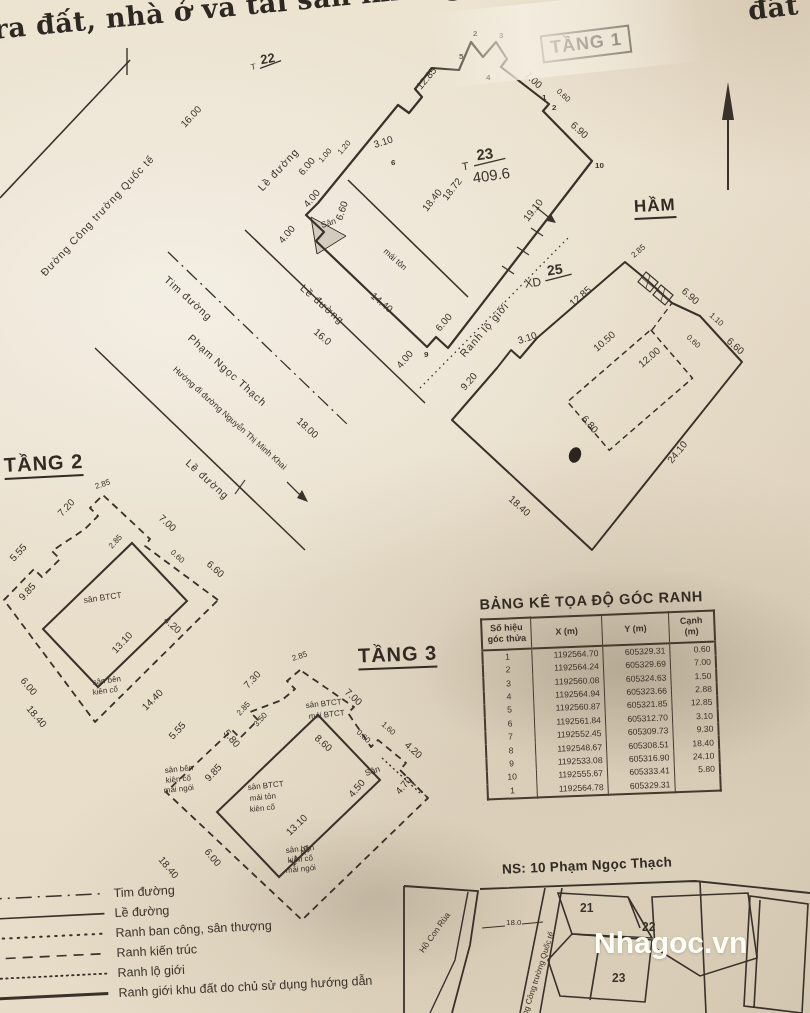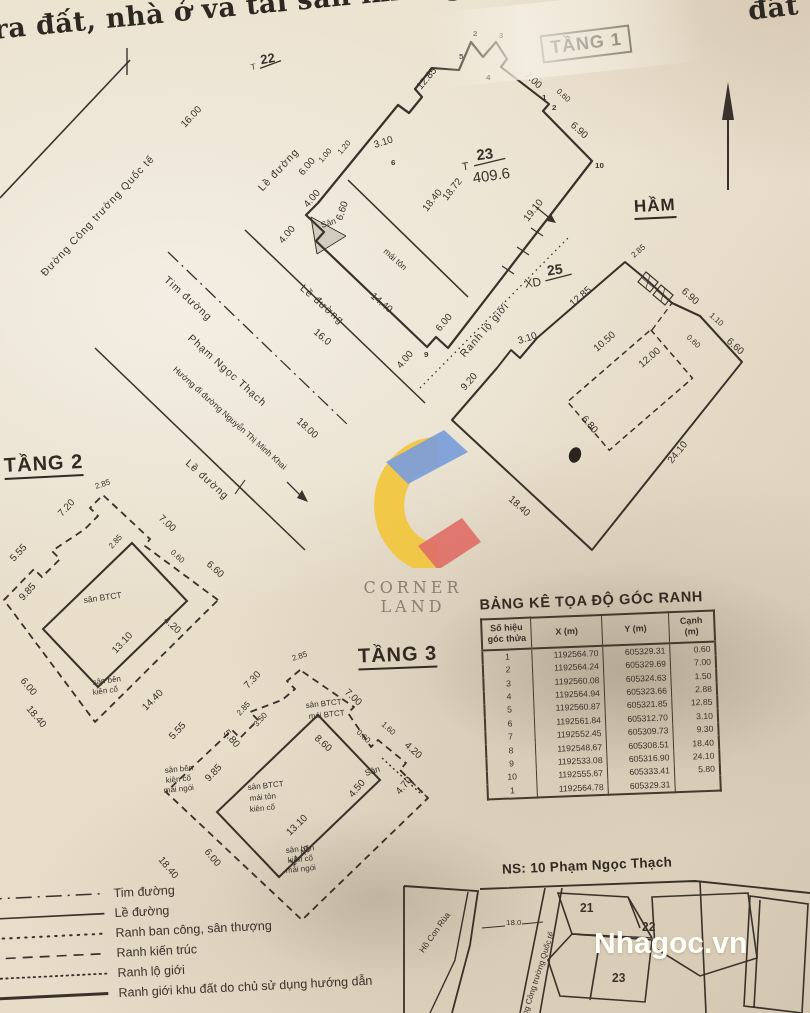--- a/index.html
+++ b/index.html
@@ -391,24 +391,16 @@
 
   <div class="abs inset-title" style="left:502px;top:858px;">NS: 10 Phạm Ngọc Thạch</div>
 
   <div class="abs wash" style="left:420px;top:565px;width:420px;height:210px;
        background:radial-gradient(closest-side, rgba(72,56,40,0.20), rgba(72,56,40,0) 100%);"></div>
   <div class="abs wash" style="left:220px;top:810px;width:320px;height:170px;
        background:radial-gradient(closest-side, rgba(72,56,40,0.15), rgba(72,56,40,0) 100%);"></div>
   <div class="abs wash" style="left:430px;top:0px;width:270px;height:75px;transform:rotate(-6deg);
        background:linear-gradient(90deg, rgba(240,233,219,0) 0%, rgba(244,238,225,0.9) 35%, rgba(244,238,225,0.45) 75%, rgba(244,238,225,0) 100%);"></div>
 
-  <div class="abs" style="left:338px;top:418px;">
-    <svg width="150" height="150" viewBox="0 0 150 150">
-      <path d="M 100 34 A 48 52 0 1 0 100 140" fill="none" stroke="#f2c53d" stroke-width="30" opacity="0.92"></path>
-      <polygon points="48,44 106,12 130,34 70,66" fill="#7b9ddb" opacity="0.92"></polygon>
-      <polygon points="80,128 124,100 143,124 100,152" fill="#df6f68" opacity="0.92"></polygon>
-    </svg>
-    <div class="logo-text" style="margin-left:-10px;margin-top:6px;">CORNER LAND</div>
-  </div>
 
   <div class="abs watermark" style="left:594px;top:926px;">Nhagoc.vn</div>
 
 </div>
 
 </body></html>

